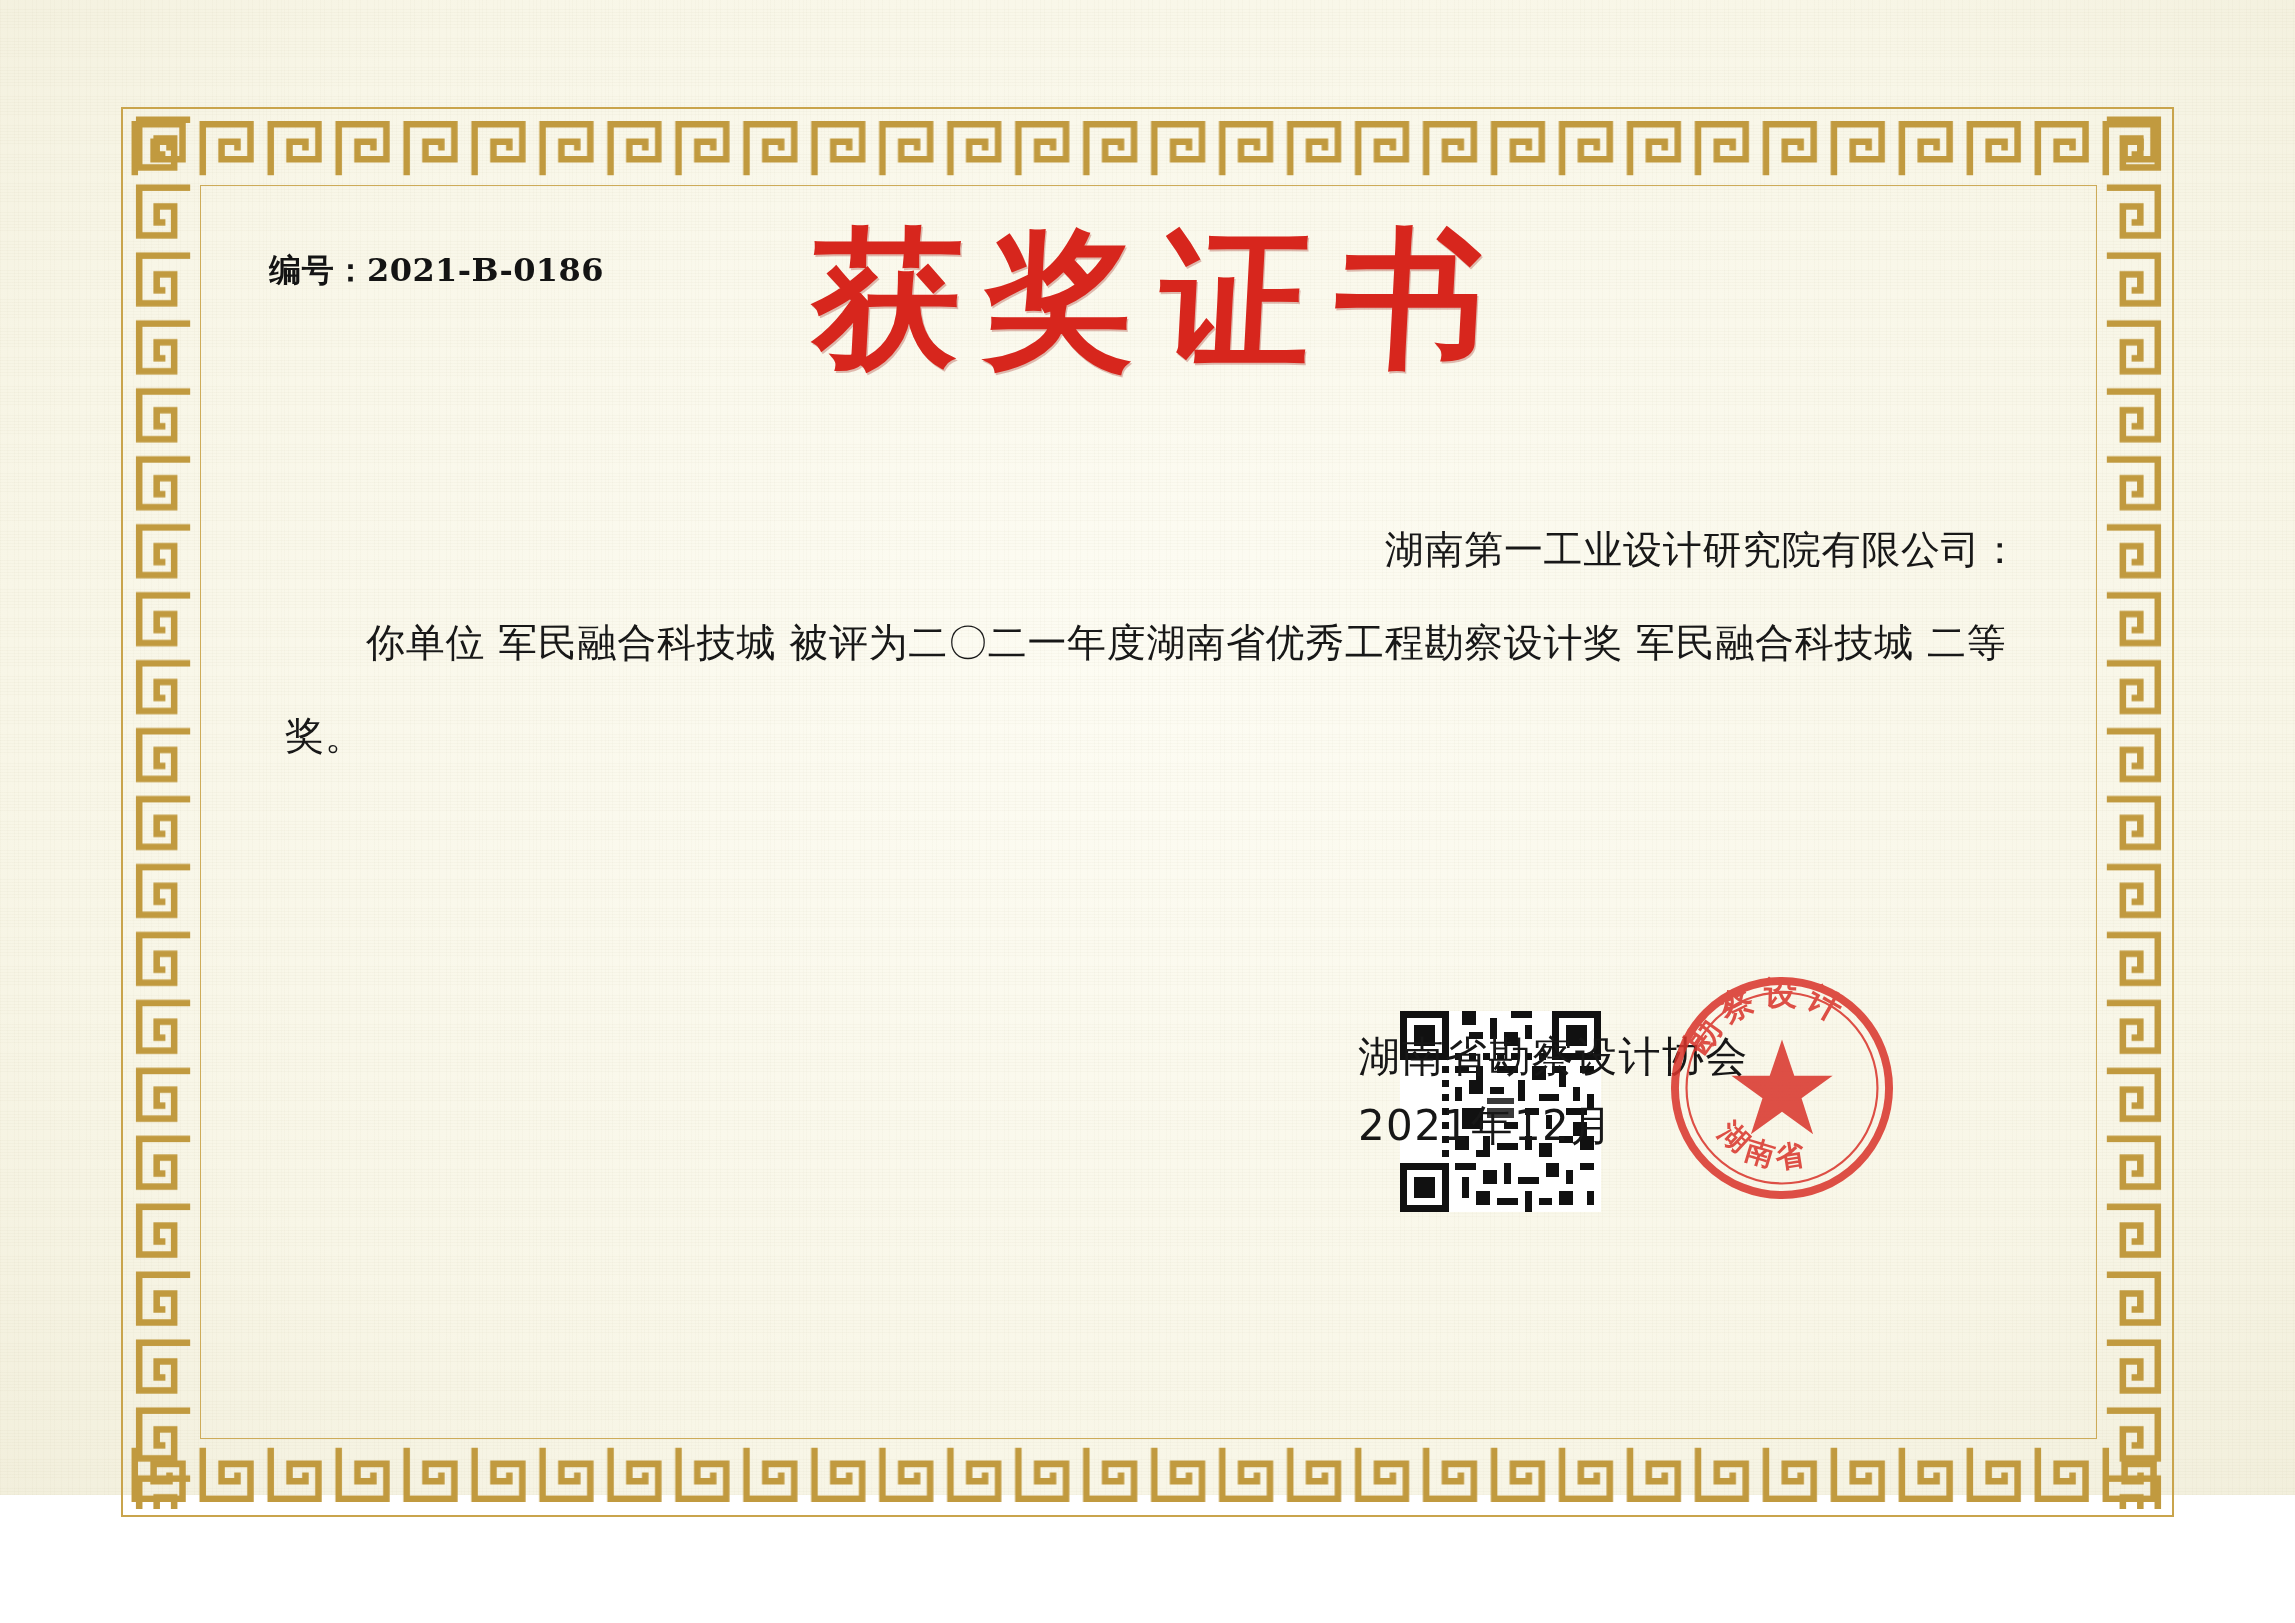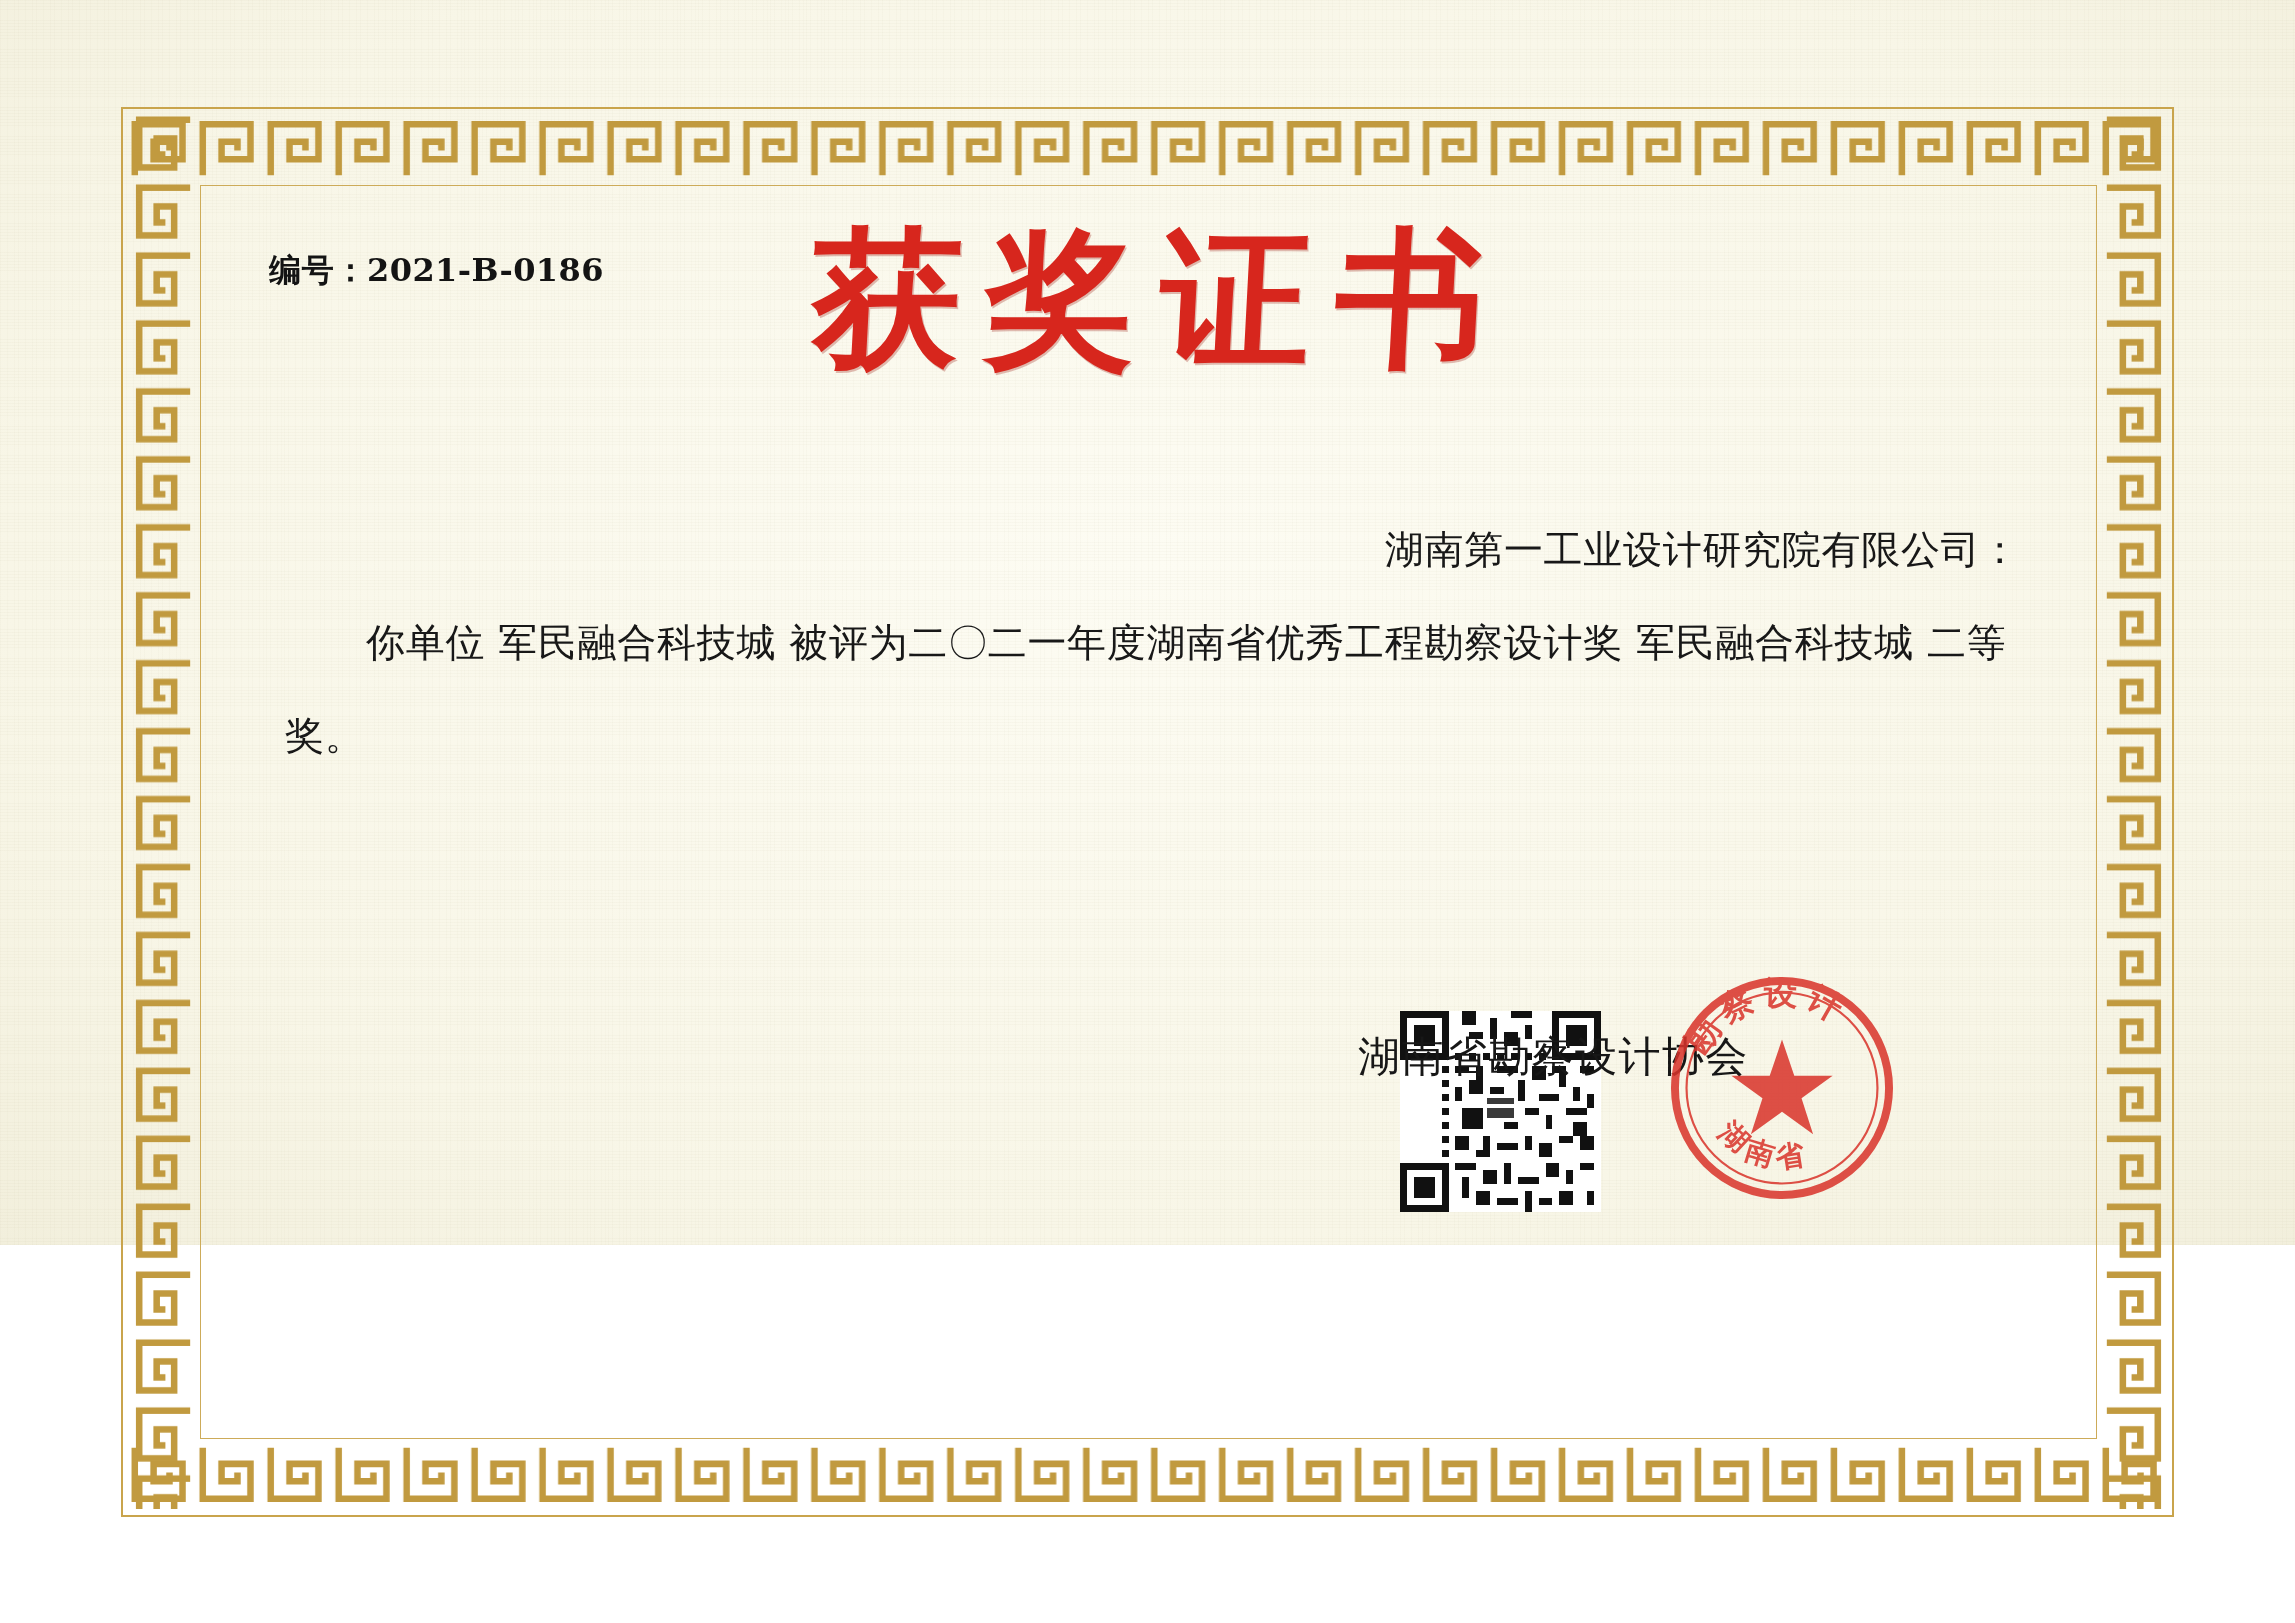--- a/index.html
+++ b/index.html
@@ -12,21 +12,21 @@
     width: 2295px;
     height: 1623px;
     font-family: "DejaVu Sans", "Liberation Sans", sans-serif;
     overflow: hidden;
   }
 
   
   #certificate {
     position: relative;
     width: 2295px;
-    height: 1245px;
+    height: 1495px;
     background: #86efac;
     box-sizing: border-box;
   }
   
   #certificate::before {
     content: "";
     position: absolute;
     inset: 0;
     background:
       repeating-linear-gradient(0deg, rgba(160,150,110,0.045) 0px, rgba(160,150,110,0.045) 0.7px, rgba(0,0,0,0) 0.7px, rgba(0,0,0,0) 2.9px),
@@ -352,20 +352,21 @@
         <rect x="12" y="12" width="5" height="4" fill="#ffffff"></rect>
         <g fill="#3a3a3a">
           <rect x="12.6" y="12.6" width="3.8" height="0.8"></rect>
           <rect x="12.6" y="14" width="3.8" height="1.4"></rect>
         </g>
       </svg>
     </div>
 
     <div class="signature">
       <span class="org">湖南省勘察设计协会</span>
+      <span class="date">2021年12月</span>
     </div>
 
     <div class="seal">
       <svg width="230" height="230" viewBox="0 0 318 318" aria-hidden="true">
         <g opacity="0.86">
           <circle cx="159" cy="159" r="148" fill="none" stroke="#d9342b" stroke-width="11"></circle>
           <circle cx="159" cy="159" r="132" fill="none" stroke="#d9342b" stroke-width="3"></circle>
 
           <path d="M159 92 L176 142 L229 142 L186 173 L202 223 L159 192 L116 223 L132 173 L89 142 L142 142 Z" fill="#d9342b"></path>
 

